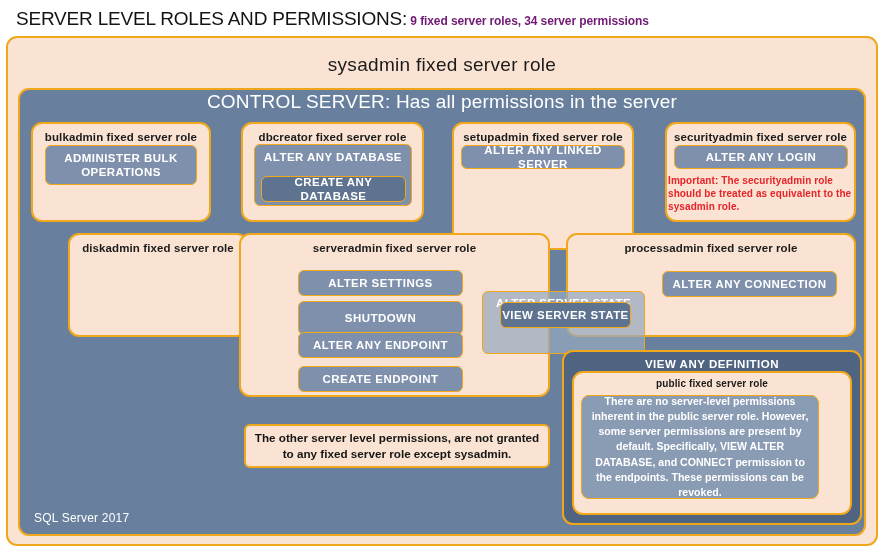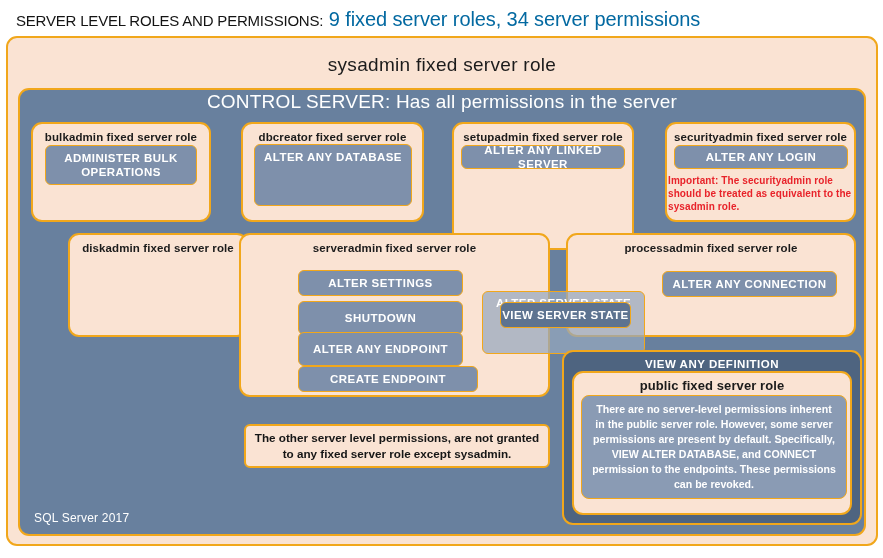--- a/index.html
+++ b/index.html
@@ -24,30 +24,30 @@
   .title-row {
     position: absolute;
     left: 16px;
     top: 8px;
     width: 850px;
     height: 26px;
     white-space: nowrap;
     color: #1a1a1a;
   }
   .title-strong {
-    font-size: 15px;
+    font-size: 19px;
     font-weight: 400;
     letter-spacing: -0.2px;
     color: #131313;
   }
   .title-sub {
-    font-size: 20px;
-    font-weight: 400;
+    font-size: 12px;
+    font-weight: 700;
     letter-spacing: -0.1px;
-    color: #0369a1;
+    color: #701a75;
   }
 
   
   .panel {
     position: absolute;
     box-sizing: border-box;
     border-radius: 11px;
   }
   .panel-peach {
     background: #FAE3D3;
@@ -162,21 +162,21 @@
     font-size: 11.5px;
     font-weight: bold;
     letter-spacing: 0.5px;
   }
   .public-title {
     position: absolute;
     left: 0;
     top: 5px;
     width: 100%;
     text-align: center;
-    font-size: 13px;
+    font-size: 10px;
     font-weight: bold;
     color: #1b1b1b;
     letter-spacing: 0.1px;
   }
   .public-body {
     position: absolute;
     box-sizing: border-box;
     border-radius: 8px;
     border: 1.5px solid #F1A71B;
     background: #8A9BB4;
@@ -221,20 +221,21 @@
     <div class="role-title">bulkadmin fixed server role</div>
   </div>
   <div class="chip chip-multiline" style="left:45px; top:145px; width:152px; height:40px;">ADMINISTER  BULK OPERATIONS</div>
 
   <div class="panel panel-peach" style="left:241px; top:122px; width:183px; height:100px;">
     <div class="role-title">dbcreator fixed server role</div>
   </div>
   <div class="chip" style="left:254px; top:144px; width:158px; height:62px; align-items:flex-start; padding-top:5px;">
     <span>ALTER ANY DATABASE</span>
   </div>
+  <div class="chip chip-dark" style="left:261px; top:176px; width:145px; height:26px;">CREATE  ANY DATABASE</div>
 
   <div class="panel panel-peach" style="left:452px; top:122px; width:182px; height:128px;">
     <div class="role-title">setupadmin fixed server role</div>
   </div>
   <div class="chip" style="left:461px; top:145px; width:164px; height:24px;">ALTER ANY LINKED SERVER</div>
 
   <div class="panel panel-peach" style="left:665px; top:122px; width:191px; height:100px;">
     <div class="role-title">securityadmin fixed server role</div>
   </div>
   <div class="chip" style="left:674px; top:145px; width:174px; height:24px;">ALTER ANY LOGIN</div>
@@ -248,33 +249,33 @@
     <div class="role-title">serveradmin fixed server role</div>
   </div>
 
   <div class="panel panel-peach" style="left:566px; top:233px; width:290px; height:104px;">
     <div class="role-title">processadmin fixed server role</div>
   </div>
 
 
   <div class="chip" style="left:298px; top:270px; width:165px; height:26px;">ALTER SETTINGS</div>
   <div class="chip" style="left:298px; top:301px; width:165px; height:34px;">SHUTDOWN</div>
-  <div class="chip" style="left:298px; top:332px; width:165px; height:34px;">ALTER ANY ENDPOINT</div>
-  <div class="chip" style="left:298px; top:366px; width:180px; height:26px;">CREATE  ENDPOINT</div>
+  <div class="chip" style="left:298px; top:332px; width:165px; height:26px;">ALTER ANY ENDPOINT</div>
+  <div class="chip" style="left:298px; top:366px; width:165px; height:26px;">CREATE  ENDPOINT</div>
 
   <div class="chip chip-translucent" style="left:482px; top:269px; width:163px; height:63px; align-items:flex-start; padding-top:4px;margin-top:22px;">
     <span>ALTER SERVER STATE</span>
   </div>
   <div class="chip chip-dark" style="left:500px; top:302px; width:131px; height:26px;">VIEW SERVER STATE</div>
 
   <div class="chip" style="left:662px; top:271px; width:175px; height:26px;">ALTER ANY CONNECTION</div>
 
   <div class="panel panel-darkblue" style="left:562px; top:350px; width:300px; height:175px;">
     <div class="view-any-def">VIEW ANY DEFINITION</div>
   </div>
   <div class="panel panel-peach" style="left:572px; top:371px; width:280px; height:144px;">
     <div class="public-title">public  fixed server role</div>
   </div>
-  <div class="public-body" style="left:581px; top:395px; width:266px; height:104px;">There are no server-level permissions inherent in the public server role. However, some server permissions are present by default. Specifically, VIEW ALTER DATABASE, and CONNECT permission to the endpoints. These permissions can be revoked.</div>
+  <div class="public-body" style="left:581px; top:395px; width:238px; height:104px;">There are no server-level permissions inherent in the public server role. However, some server permissions are present by default. Specifically, VIEW ALTER DATABASE, and CONNECT permission to the endpoints. These permissions can be revoked.</div>
 
   <div class="note-card" style="left:244px; top:424px; width:306px; height:44px;">The other server level permissions, are not granted to any fixed server role except sysadmin.</div>
 
 </div>
 
 </body></html>

